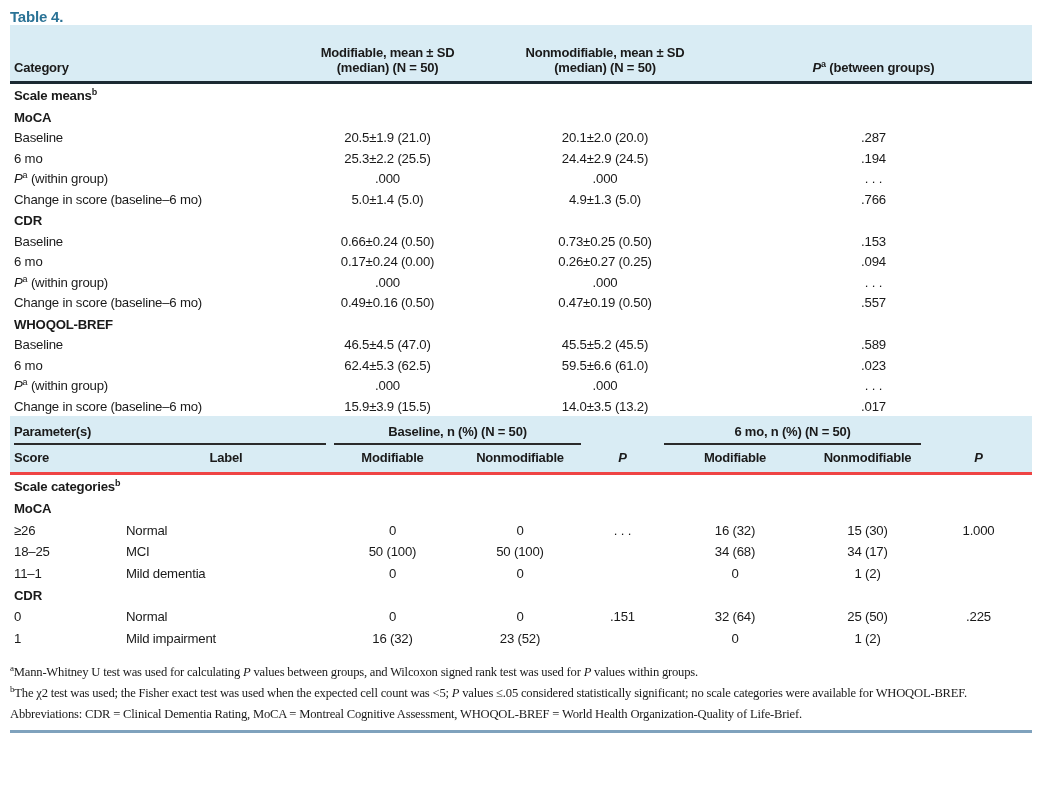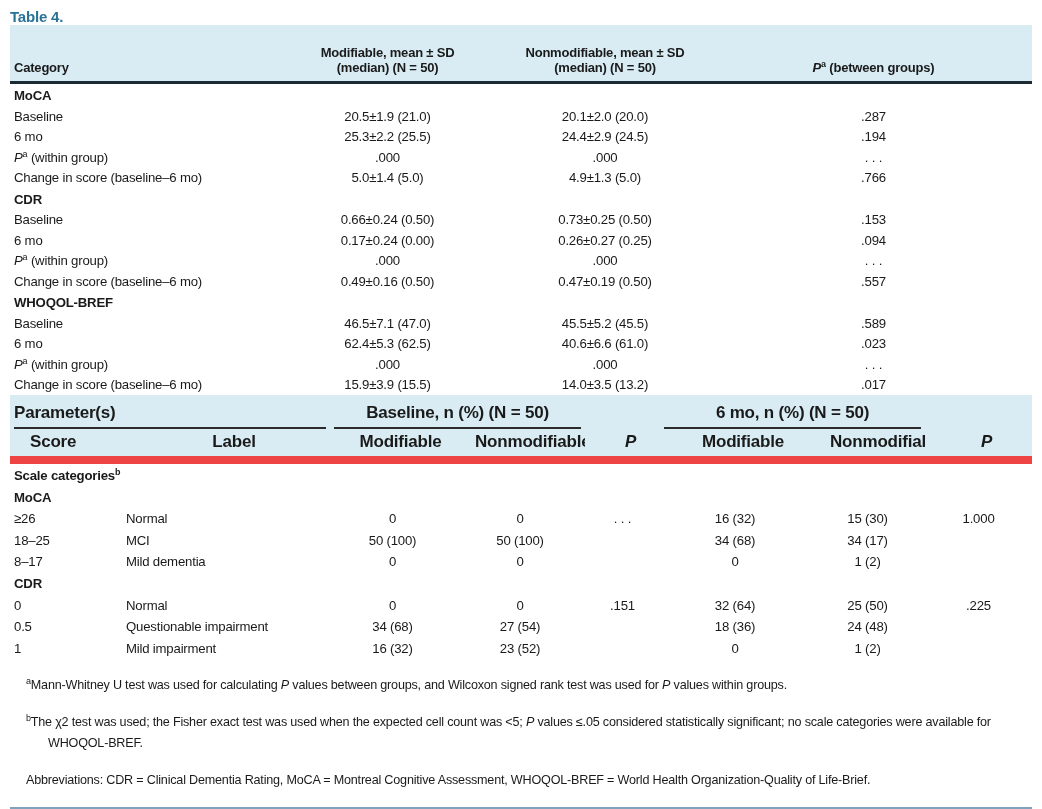--- a/index.html
+++ b/index.html
@@ -13,36 +13,36 @@
   .ttitle{color:#2c5a74;font-weight:bold;font-size:21px;line-height:24px;margin:6px 0 8px 0;letter-spacing:-0.2px;}
   table{border-collapse:collapse;table-layout:fixed;width:1022px;letter-spacing:-0.2px;}
   th,td{margin:0;overflow:hidden;white-space:nowrap;}
   
   .t1 thead th{
     background:#d9ecf4;border-bottom:3px solid #1c2a33;vertical-align:bottom;
     padding:20px 4px 6px 4px;font-size:13px;font-weight:bold;line-height:15px;
   }
   .t1 tbody td{padding:3px 4px 2px 4px;font-size:13.2px;line-height:15.5px;}
   
-  .t2 thead th{background:#d9ecf4;font-size:17px;font-weight:bold;}
+  .t2 thead th{background:#d9ecf4;font-size:13px;font-weight:bold;}
   .t2 thead tr.r1 th{padding:8px 4px 0 4px;vertical-align:bottom;}
-  .t2 thead tr.r2 th{border-bottom:8px solid #ef4444;padding:5px 4px 7px 20px;line-height:15px;}
+  .t2 thead tr.r2 th{border-bottom:3px solid #ef4444;padding:5px 4px 7px 4px;line-height:15px;}
   .t2 tbody td{padding:3.5px 4px 2.5px 4px;font-size:13.2px;line-height:15.5px;}
   .spanbox{border-bottom:2px solid #2b2b2b;padding-bottom:4px;text-align:center;}
   .spanbox.sleft{text-align:left;}
   .hleft{text-align:left;margin-top:12px;}
   .ctr{text-align:center;}
   tr.grp td{font-weight:bold;padding-top:4px;}
   .indent{padding-left:30px;}
   .scorecell{padding-left:38px;text-align:left;}
   sup{font-size:9px;vertical-align:super;line-height:0;}
   i{font-style:italic;}
   
   .footnotes{margin:13px 0 0 0;font-size:12.6px;line-height:21px;letter-spacing:-0.2px;}
-  .fn{margin:16px;white-space:normal;}
+  .fn{margin:0;white-space:normal;font-family:Liberation Serif, serif;}
   .fn.hang{padding-left:22px;text-indent:-22px;}
   .bottom-rule{height:3px;background:#7fa2bd;margin-top:5px;}
 </style>
 </head>
 <body>
 
 <div class="page">
 
   <div class="tlabel">Table 4.</div>
 
@@ -56,20 +56,23 @@
     <thead>
       <tr>
         <th class="hleft">Category</th>
         <th class="ctr"><span>Modifiable, mean ± SD</span><br><span>(median) (N = 50)</span></th>
         <th class="ctr"><span>Nonmodifiable, mean ± SD</span><br><span>(median) (N = 50)</span></th>
         <th class="ctr"><i>P</i><sup>a</sup><span> (between groups)</span></th>
       </tr>
     </thead>
     <tbody>
       <tr class="grp">
+          <td colspan="4"><span>Scale means</span><sup>b</sup></td>
+        </tr>
+      <tr class="grp">
           <td colspan="4">MoCA</td>
         </tr>
       <tr>
         <td class="indent">Baseline</td>
         <td class="ctr">20.5±1.9 (21.0)</td>
         <td class="ctr">20.1±2.0 (20.0)</td>
         <td class="ctr">.287</td>
       </tr>
       <tr>
         <td class="indent">6 mo</td>
@@ -114,28 +117,28 @@
         <td class="indent">Change in score (baseline–6 mo)</td>
         <td class="ctr">0.49±0.16 (0.50)</td>
         <td class="ctr">0.47±0.19 (0.50)</td>
         <td class="ctr">.557</td>
       </tr>
       <tr class="grp">
           <td colspan="4">WHOQOL-BREF</td>
         </tr>
       <tr>
         <td class="indent">Baseline</td>
-        <td class="ctr">46.5±7.1 (47.0)</td>
+        <td class="ctr">46.5±4.5 (47.0)</td>
         <td class="ctr">45.5±5.2 (45.5)</td>
         <td class="ctr">.589</td>
       </tr>
       <tr>
         <td class="indent">6 mo</td>
         <td class="ctr">62.4±5.3 (62.5)</td>
-        <td class="ctr">40.6±6.6 (61.0)</td>
+        <td class="ctr">59.5±6.6 (61.0)</td>
         <td class="ctr">.023</td>
       </tr>
       <tr>
         <td class="indent"><i>P</i><sup>a</sup><span> (within group)</span></td>
         <td class="ctr">.000</td>
         <td class="ctr">.000</td>
         <td class="ctr">. . .</td>
       </tr>
       <tr>
         <td class="indent">Change in score (baseline–6 mo)</td>
@@ -203,51 +206,41 @@
         <td class="scorecell">18–25</td>
         <td>MCI</td>
         <td class="ctr">50 (100)</td>
         <td class="ctr">50 (100)</td>
         <td class="ctr"></td>
         <td class="ctr">34 (68)</td>
         <td class="ctr">34 (17)</td>
         <td class="ctr"></td>
       </tr>
       <tr>
-        <td class="scorecell">8–17</td>
+        <td class="scorecell">11–1</td>
         <td>Mild dementia</td>
         <td class="ctr">0</td>
         <td class="ctr">0</td>
         <td class="ctr"></td>
         <td class="ctr">0</td>
         <td class="ctr">1 (2)</td>
         <td class="ctr"></td>
       </tr>
       <tr class="grp">
           <td colspan="8">CDR</td>
         </tr>
       <tr>
         <td class="scorecell">0</td>
         <td>Normal</td>
         <td class="ctr">0</td>
         <td class="ctr">0</td>
         <td class="ctr">.151</td>
         <td class="ctr">32 (64)</td>
         <td class="ctr">25 (50)</td>
         <td class="ctr">.225</td>
-      </tr>
-      <tr>
-        <td class="scorecell">0.5</td>
-        <td>Questionable impairment</td>
-        <td class="ctr">34 (68)</td>
-        <td class="ctr">27 (54)</td>
-        <td class="ctr"></td>
-        <td class="ctr">18 (36)</td>
-        <td class="ctr">24 (48)</td>
-        <td class="ctr"></td>
       </tr>
       <tr>
         <td class="scorecell">1</td>
         <td>Mild impairment</td>
         <td class="ctr">16 (32)</td>
         <td class="ctr">23 (52)</td>
         <td class="ctr"></td>
         <td class="ctr">0</td>
         <td class="ctr">1 (2)</td>
         <td class="ctr"></td>

